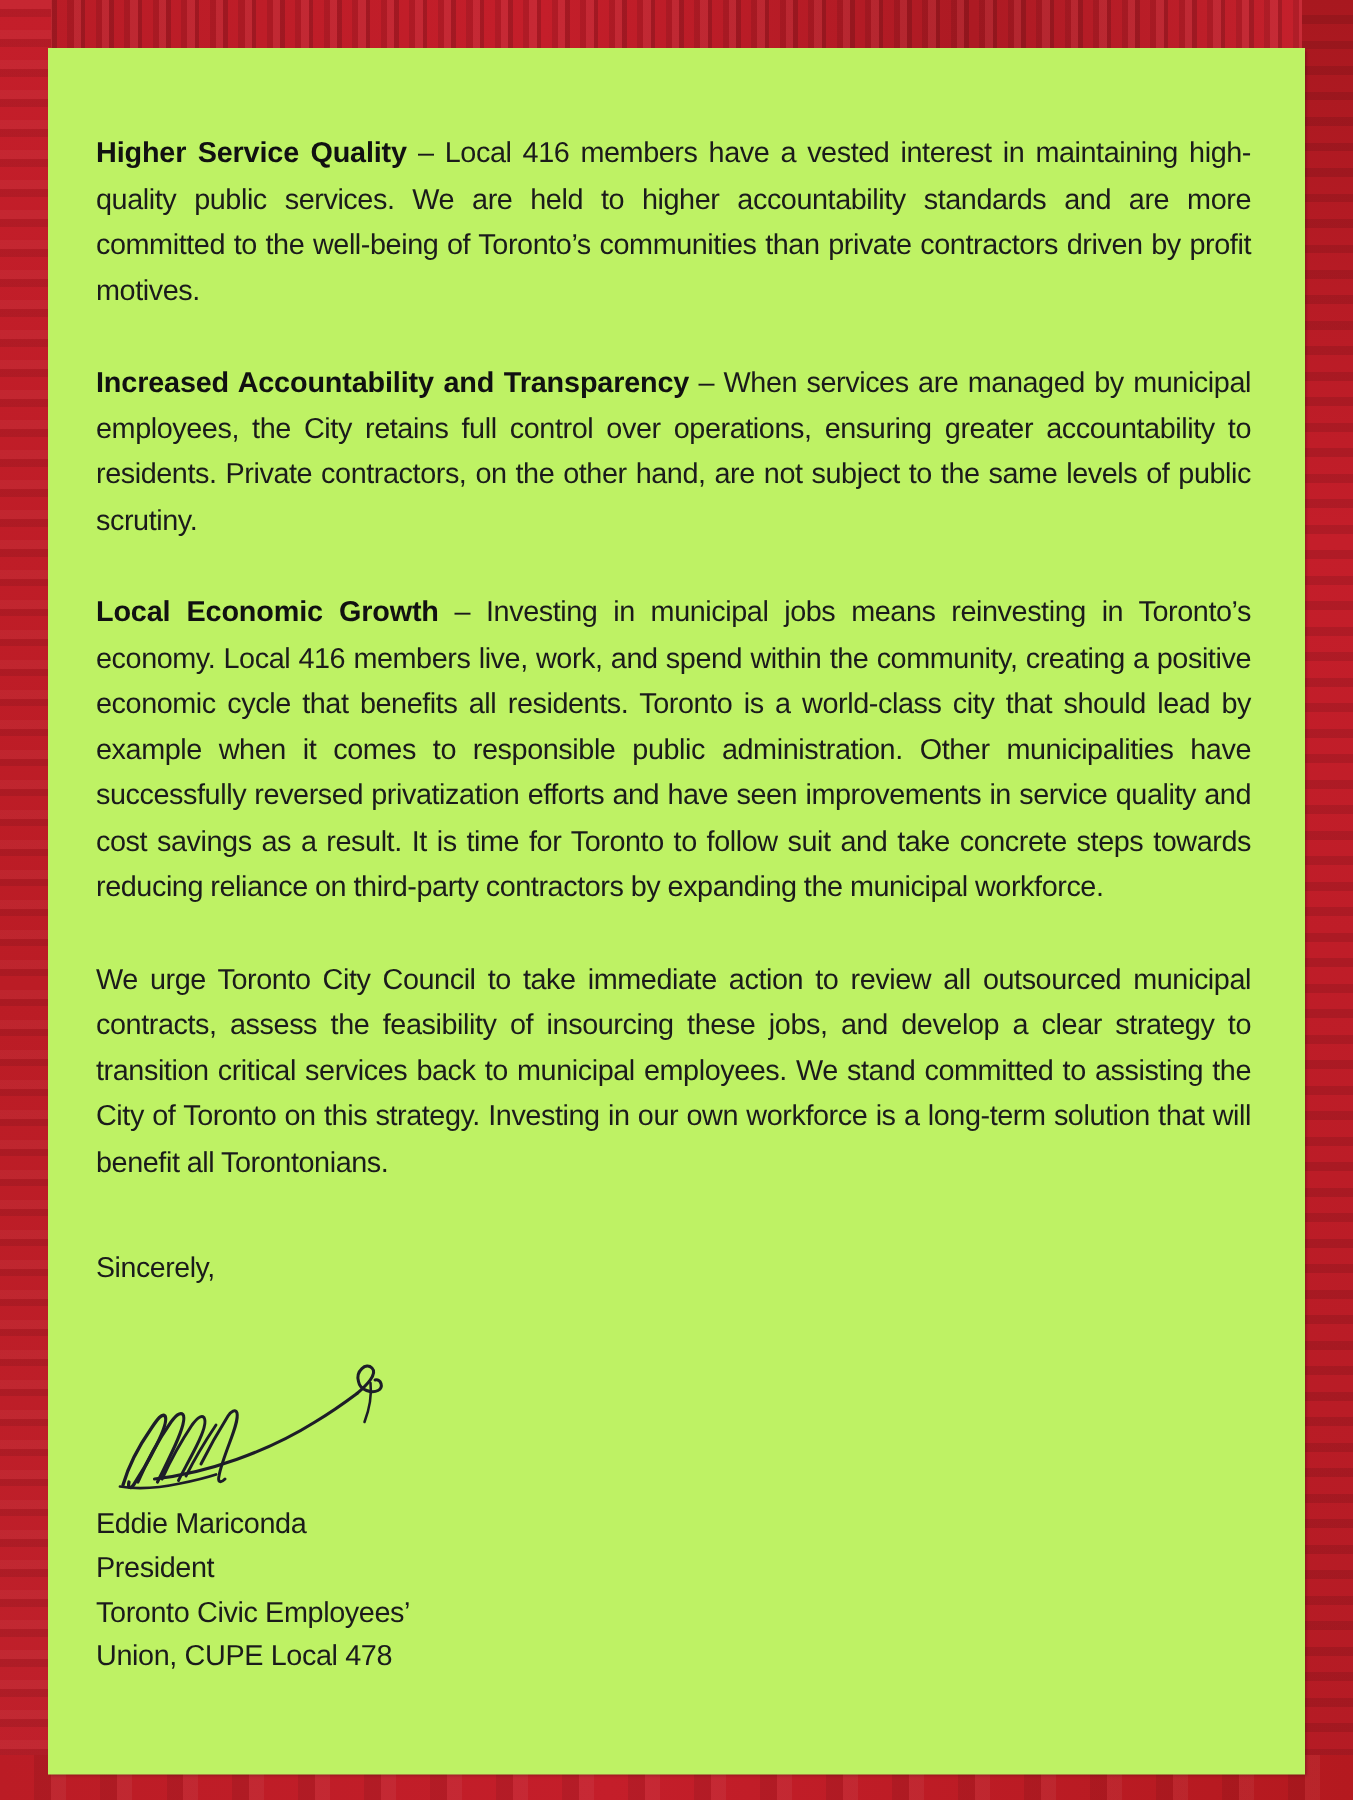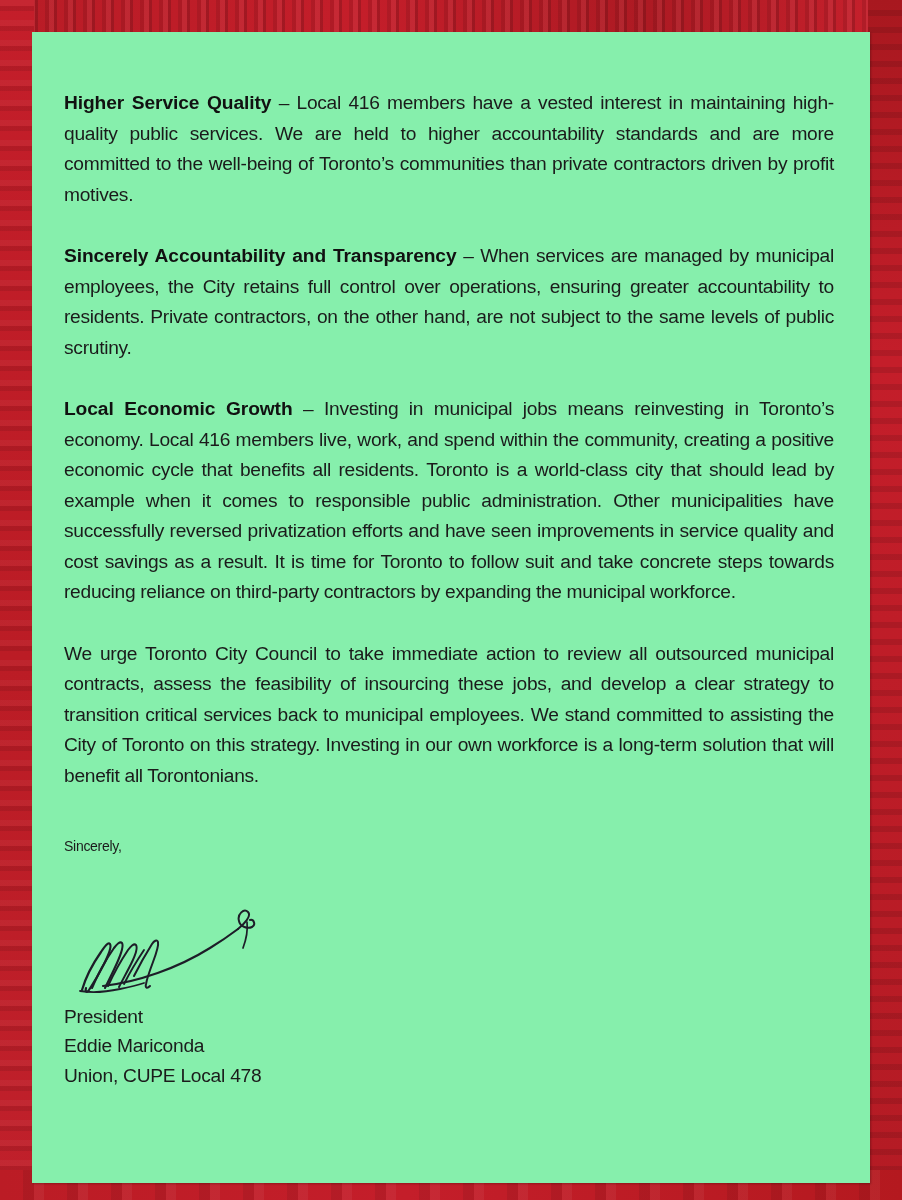--- a/index.html
+++ b/index.html
@@ -86,21 +86,21 @@
       linear-gradient(90deg, #bb1c25 0%, #c41e2a 45%, #b4191f 100%);
   }
 
   
   #letter-page {
     position: absolute;
     left: 32px;
     top: 32px;
     width: 838px;
     height: 1151px;
-    background: #86efac;
+    background: #bef264;
     box-shadow: 1px 1px 2px rgba(0,0,0,0.25);
   }
 
   #letter-body {
     position: absolute;
     left: 32px;
     top: 56px;
     width: 770px;
   }
 
@@ -118,21 +118,21 @@
 
   .lead {
     font-weight: bold;
     color: #111111;
     letter-spacing: -0.1px;
   }
 
   .closing {
     margin: 0;
     padding-top: 9px;
-    font-size: 14px;
+    font-size: 19px;
     line-height: 30.5px;
     color: #1b1b1b;
     letter-spacing: -0.28px;
   }
 
   
   #signature-block {
     position: relative;
     height: 128px;
     margin-top: 12px;
@@ -168,21 +168,21 @@
   <div class="frame-bottom-texture"></div>
 
   <div id="letter-page">
     <div id="letter-body">
 
       <p class="para">
         <span class="lead">Higher Service Quality</span><span> – Local 416 members have a vested interest in maintaining high-quality public services. We are held to higher accountability standards and are more committed to the well-being of Toronto’s communities than private contractors driven by profit motives.</span>
       </p>
 
       <p class="para">
-        <span class="lead">Sincerely Accountability and Transparency</span><span> – When services are managed by municipal employees, the City retains full control over operations, ensuring greater accountability to residents. Private contractors, on the other hand, are not subject to the same levels of public scrutiny.</span>
+        <span class="lead">Increased Accountability and Transparency</span><span> – When services are managed by municipal employees, the City retains full control over operations, ensuring greater accountability to residents. Private contractors, on the other hand, are not subject to the same levels of public scrutiny.</span>
       </p>
 
       <p class="para">
         <span class="lead">Local Economic Growth</span><span> – Investing in municipal jobs means reinvesting in Toronto’s economy. Local 416 members live, work, and spend within the community, creating a positive economic cycle that benefits all residents.  Toronto is a world-class city that should lead by example when it comes to responsible public administration. Other municipalities have successfully reversed privatization efforts and have seen improvements in service quality and cost savings as a result. It is time for Toronto to follow suit and take concrete steps towards reducing reliance on third-party contractors by expanding the municipal workforce.</span>
       </p>
 
       <p class="para">
         <span>We urge Toronto City Council to take immediate action to review all outsourced municipal contracts, assess the feasibility of insourcing these jobs, and develop a clear strategy to transition critical services back to municipal employees.  We stand committed to assisting the City of Toronto on this strategy.   Investing in our own workforce is a long-term solution that will benefit all Torontonians.</span>
       </p>
 
@@ -209,20 +209,21 @@
             <path d="M66,74 C72,62 79,50 84,42 C86,39 89,37 90,40
                      C91,44 88,52 85,60 C82,68 79,76 78,82
                      C77,86 79,87 82,84" stroke-width="2"></path>
 
             <path d="M12,89 C24,91 38,90 52,87 C62,85 70,83 76,81" stroke-width="1.8"></path>
           </g>
         </svg>
       </div>
 
       <div id="signer-details">
+        <div class="signer-line">Eddie Mariconda</div>
         <div class="signer-line">President</div>
-        <div class="signer-line">Eddie Mariconda</div>
+        <div class="signer-line">Toronto Civic Employees’</div>
         <div class="signer-line">Union, CUPE Local 478</div>
       </div>
 
     </div>
   </div>
 </div>
 
 </body></html>

